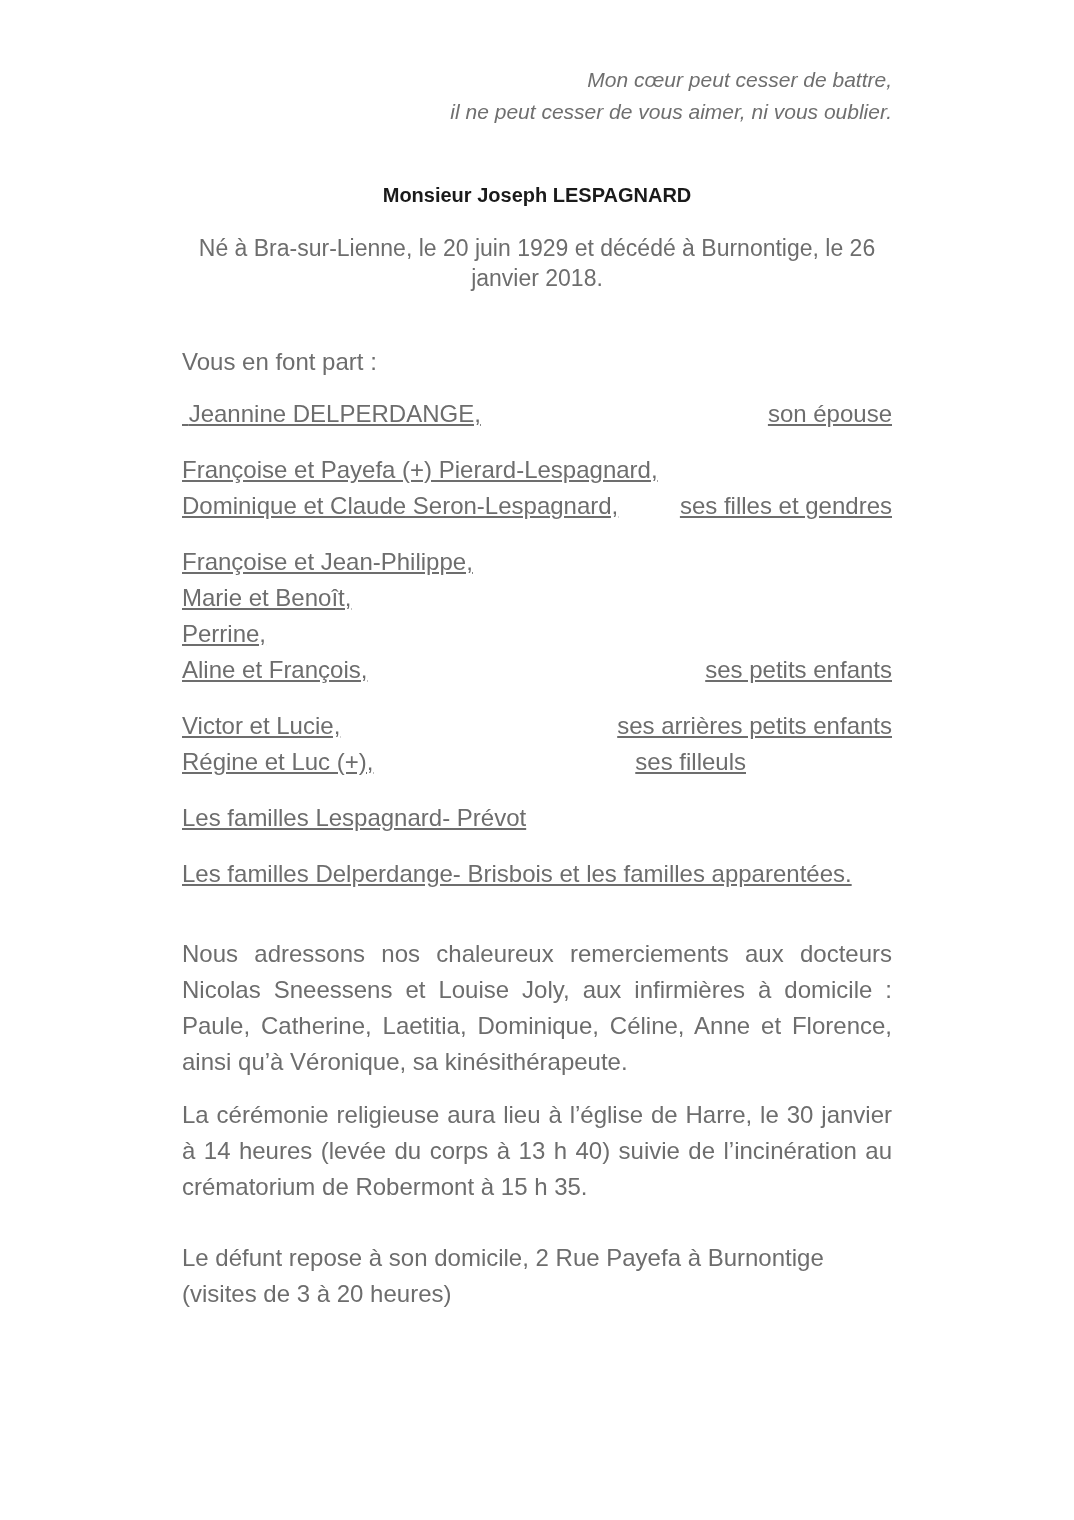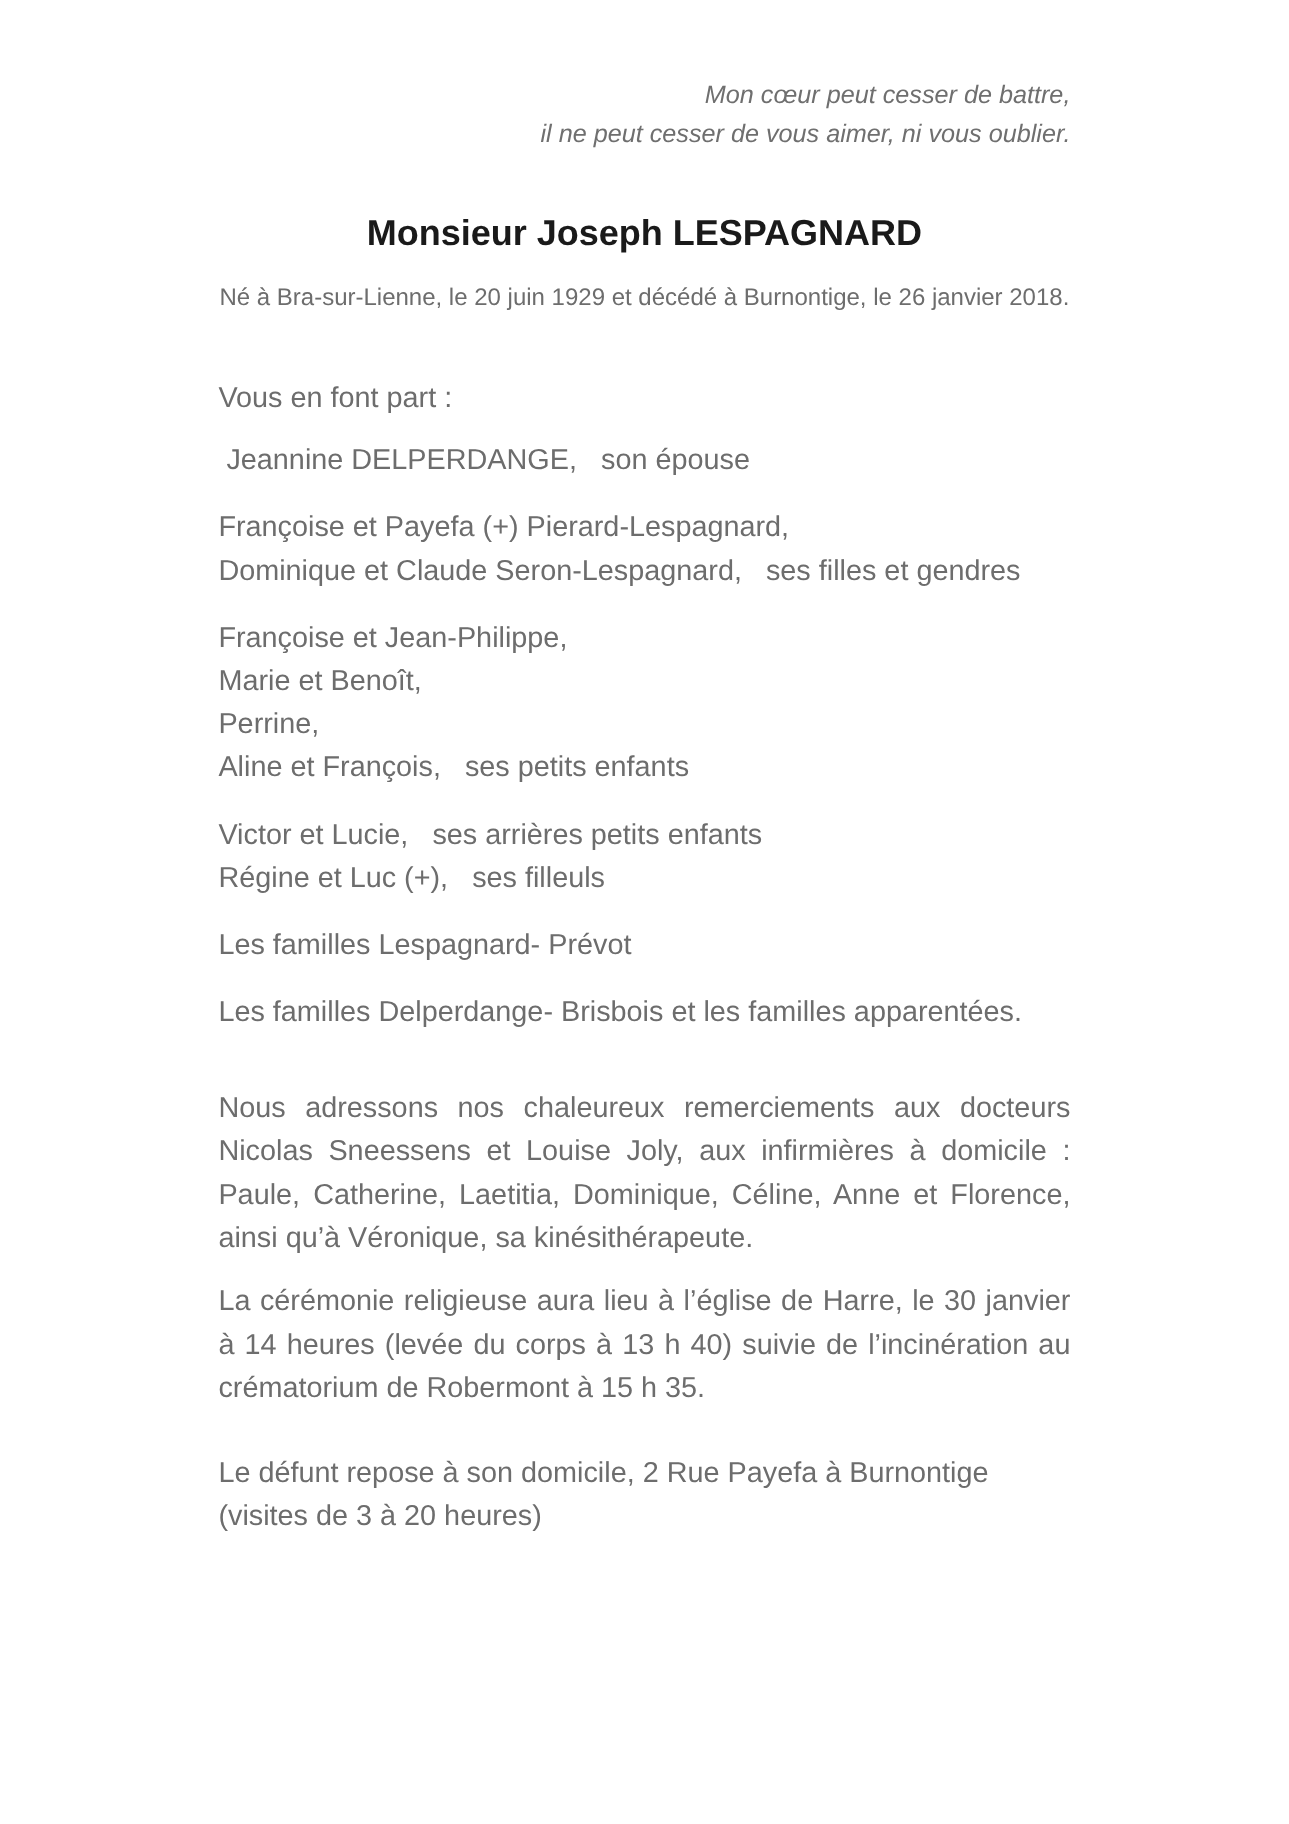--- a/index.html
+++ b/index.html
@@ -19,39 +19,40 @@
     margin-top: 12px;
     text-align: right;
     font-style: italic;
     font-size: 21px;
     line-height: 32px;
     color: #6f6f6f;
   }
   .title {
     margin-top: 46px;
     text-align: center;
-    font-size: 30px;
+    font-size: 20px;
     line-height: 42px;
     font-weight: 700;
     color: #1a1a1a;
   }
   .subtitle {
     margin-top: 17px;
     text-align: center;
-    font-size: 20px;
+    font-size: 23px;
     line-height: 30px;
   }
   .body-text { font-size: 24px; line-height: 36px; }
   .intro { margin-top: 51px; }
   .group { margin-top: 16px; }
   .group + .group { margin-top: 20px; }
   .row {
     display: flex;
-    justify-content: flex-start;
+    justify-content: space-between;
     align-items: baseline;
+    text-decoration: underline;
   }
   .name { white-space: pre-wrap; }
   .relation { white-space: nowrap; text-align: right; flex: 0 0 auto; padding-left: 20px; }
   .relation.offset { padding-right: 146px; }
   .para { text-align: justify; }
   .para-thanks { margin-top: 44px; }
   .para-ceremony { margin-top: 17px; }
   .para-repose { margin-top: 35px; text-align: left; }
 </style>
 </head>

